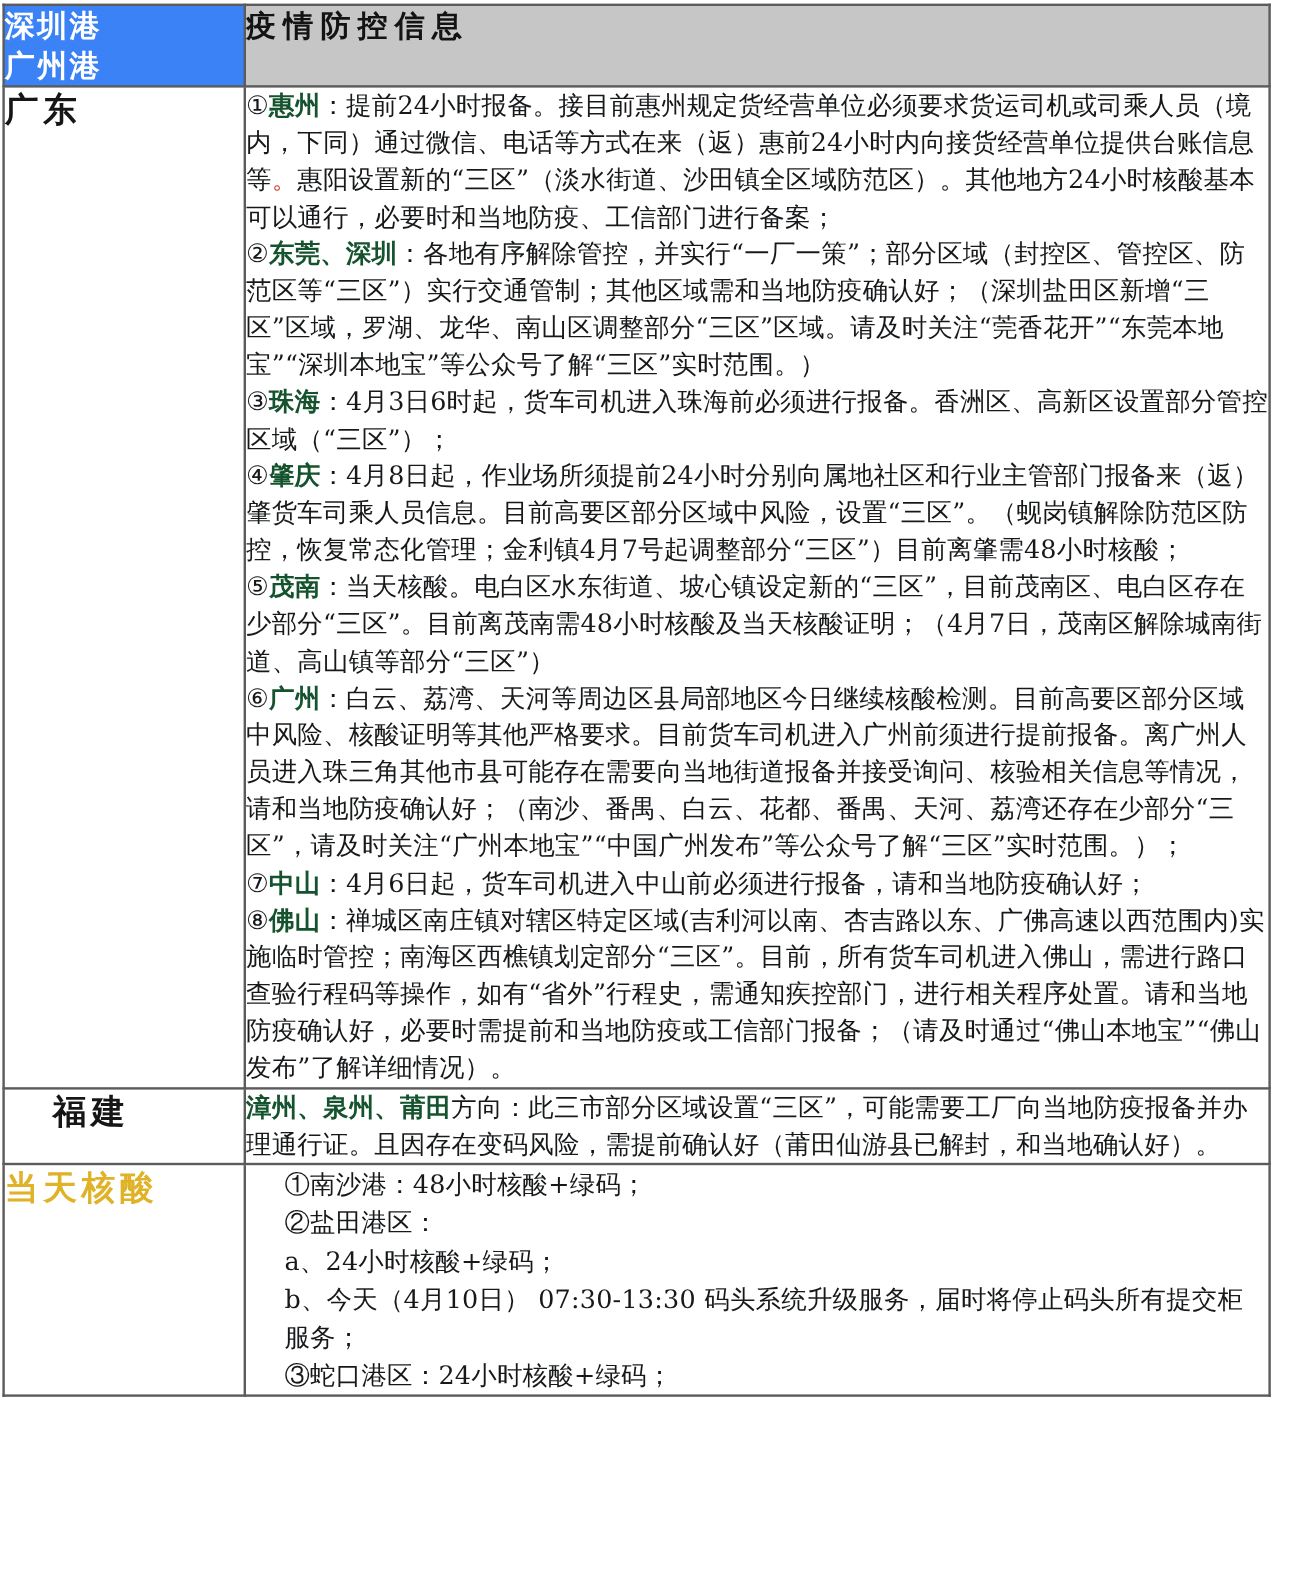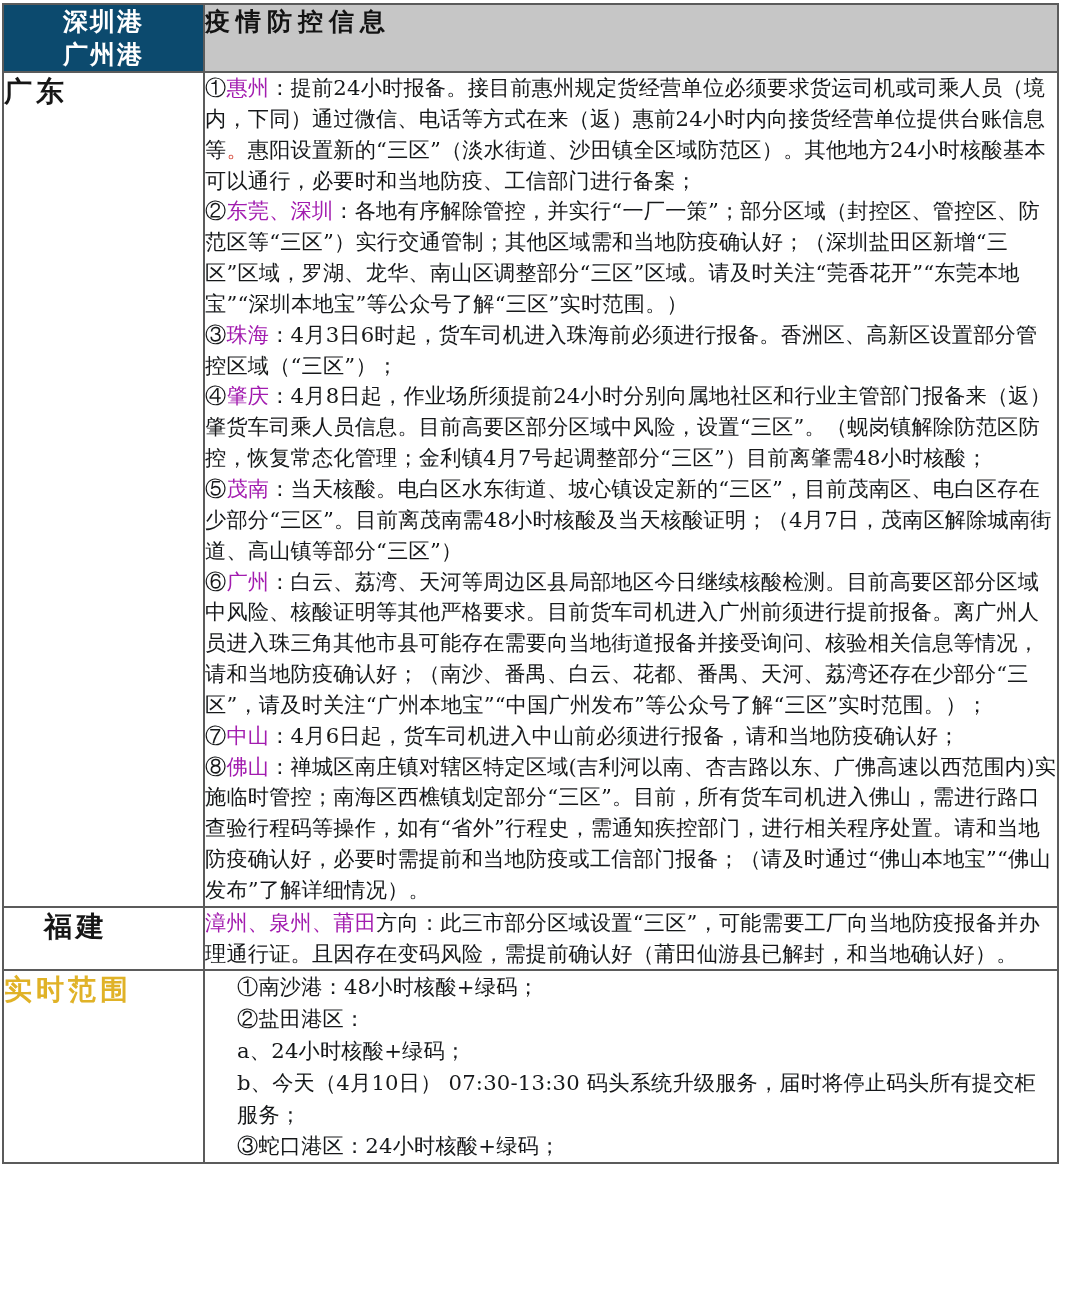--- a/index.html
+++ b/index.html
@@ -32,23 +32,23 @@
 
   table.epidemic-table td {
     border: 2px solid #5b5b5b;
     vertical-align: top;
     padding: 0;
     box-sizing: border-box;
   }
 
   
   td.head-left {
-    background: #0c4a6e;
+    background: #3b82f6;
     color: #ffffff;
-    text-align: center;
+    text-align: left;
     vertical-align: middle;
     font-size: 25px;
     line-height: 1.32;
     font-weight: 700;
     letter-spacing: 2px;
     padding: 6px 0 8px 0;
     border-color: #000000;
   }
   td.head-left .hl-line { display: block; }
   td.head-right {
@@ -79,21 +79,21 @@
     line-height: 1.455;
     color: #16181a;
     letter-spacing: 0.2px;
   }
   .para {
     margin: 0;
     text-indent: 0;
     white-space: normal;
     word-break: break-all;
   }
-  .city { color: #a21caf; }
+  .city { color: #14532d; font-weight: bold; }
   .dot-red { color: #d23a2a; }
 
   
   td.content-cell.port .para { line-height: 1.5; padding-left: 32px; }
 </style>
 </head>
 <body>
 
 <div class="sheet">
   <table class="epidemic-table">
@@ -131,21 +131,21 @@
         <td class="region-cell">
           <span class="region-label" style="color: rgb(22, 22, 22); margin-left: 40px;">福建</span>
         </td>
         <td class="content-cell">
           <p class="para"><span class="city">漳州、泉州、莆田</span><span>方向：此三市部分区域设置“三区”，可能需要工厂向当地防疫报备并办理通行证。且因存在变码风险，需提前确认好（莆田仙游县已解封，和当地确认好）。</span></p>
         </td>
       </tr>
 
       <tr>
         <td class="region-cell gold">
-          <span class="region-label" style="color: rgb(224, 178, 39);">实时范围</span>
+          <span class="region-label" style="color: rgb(224, 178, 39);">当天核酸</span>
         </td>
         <td class="content-cell port">
           <p class="para">①南沙港：48小时核酸+绿码；</p>
           <p class="para">②盐田港区：</p>
           <p class="para">a、24小时核酸+绿码；</p>
           <p class="para">b、今天（4月10日） 07:30-13:30  码头系统升级服务，届时将停止码头所有提交柜服务；</p>
           <p class="para">③蛇口港区：24小时核酸+绿码；</p>
         </td>
       </tr>
     </tbody>

